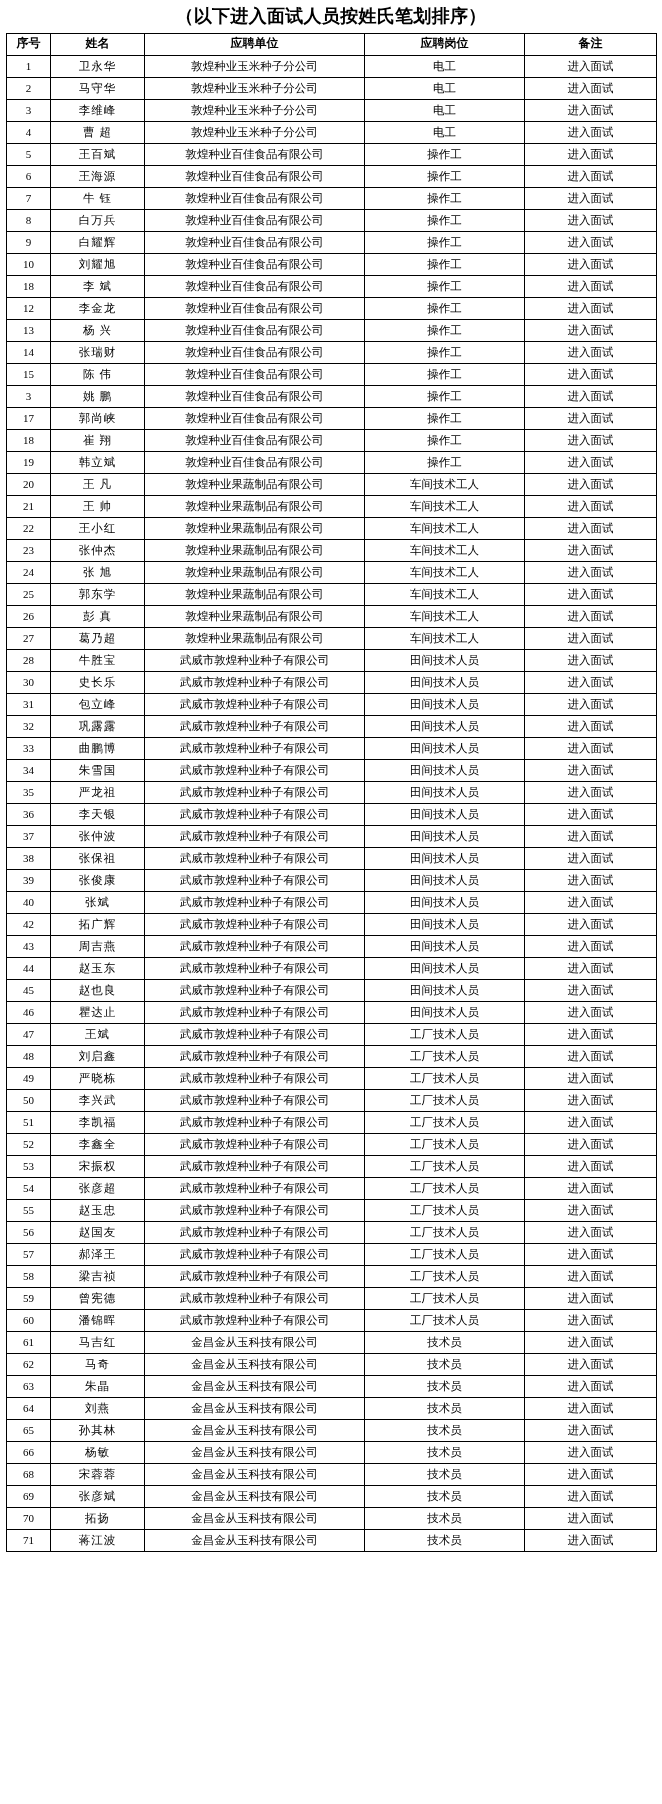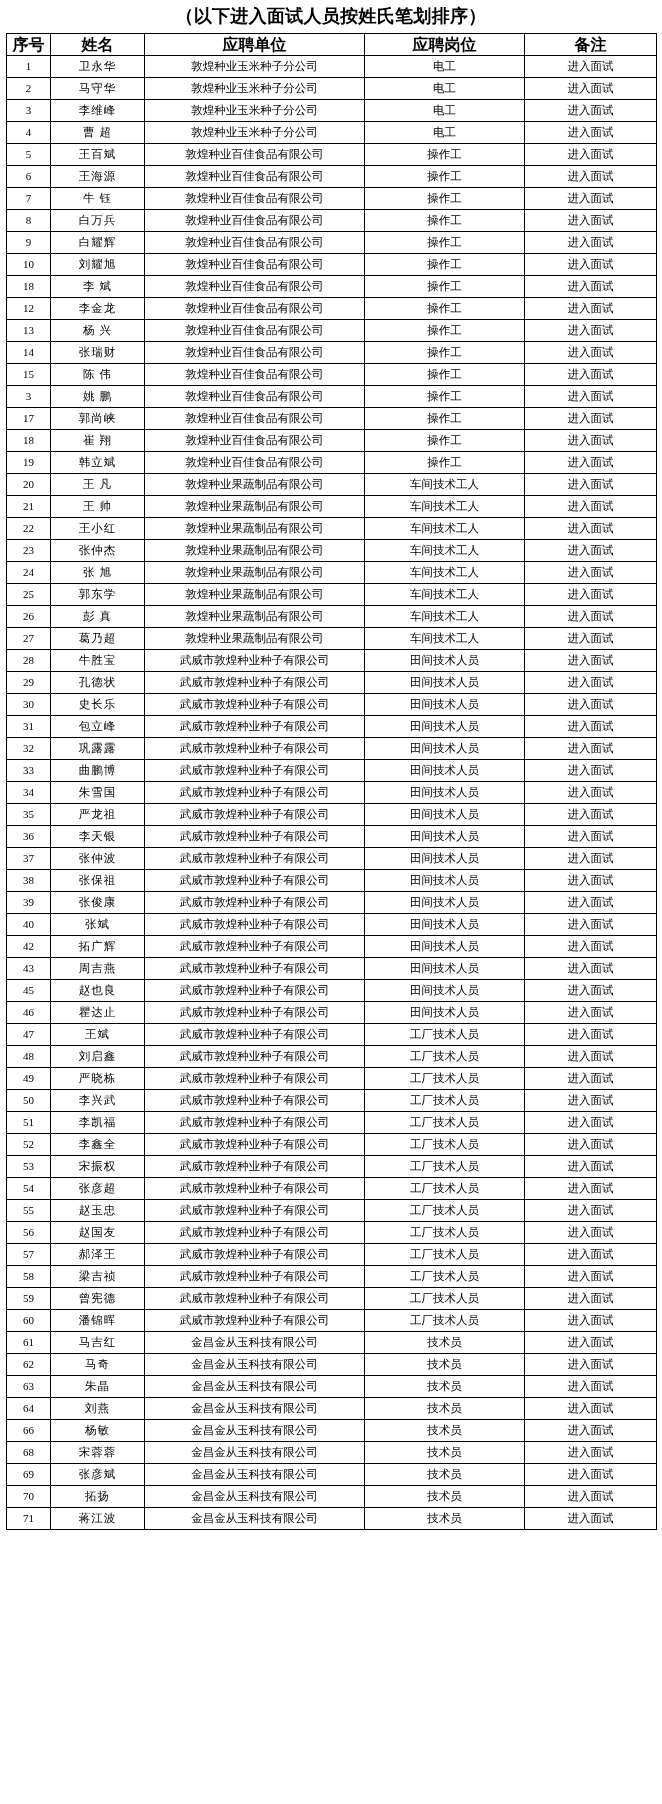--- a/index.html
+++ b/index.html
@@ -36,22 +36,22 @@
     padding: 1px 2px;
     text-align: center;
     vertical-align: middle;
     height: 19px;
     line-height: 17px;
     overflow: hidden;
     white-space: nowrap;
   }
   table.roster thead th {
     font-weight: bold;
-    font-family: Liberation Sans, sans-serif;
-    font-size: 16px;
+    font-family: Liberation Mono, monospace;
+    font-size: 12px;
   }
   .col-idx { width: 44px; }
   .col-name { width: 94px; }
   .col-unit { width: 220px; }
   .col-post { width: 160px; }
   .col-note { width: 132px; }
   td.c-idx { font-size: 11px; }
   td.c-name { letter-spacing: 1px; }
   td.c-unit { font-size: 11.5px; }
   td.c-post { font-size: 11.5px; }
@@ -271,27 +271,20 @@
           <td class="c-note">进入面试</td>
         </tr>
         <tr>
           <td class="c-idx">28</td>
           <td class="c-name">牛胜宝</td>
           <td class="c-unit">武威市敦煌种业种子有限公司</td>
           <td class="c-post">田间技术人员</td>
           <td class="c-note">进入面试</td>
         </tr>
         <tr>
-          <td class="c-idx">29</td>
-          <td class="c-name">孔德状</td>
-          <td class="c-unit">武威市敦煌种业种子有限公司</td>
-          <td class="c-post">田间技术人员</td>
-          <td class="c-note">进入面试</td>
-        </tr>
-        <tr>
           <td class="c-idx">30</td>
           <td class="c-name">史长乐</td>
           <td class="c-unit">武威市敦煌种业种子有限公司</td>
           <td class="c-post">田间技术人员</td>
           <td class="c-note">进入面试</td>
         </tr>
         <tr>
           <td class="c-idx">31</td>
           <td class="c-name">包立峰</td>
           <td class="c-unit">武威市敦煌种业种子有限公司</td>
@@ -369,20 +362,27 @@
           <td class="c-note">进入面试</td>
         </tr>
         <tr>
           <td class="c-idx">43</td>
           <td class="c-name">周吉燕</td>
           <td class="c-unit">武威市敦煌种业种子有限公司</td>
           <td class="c-post">田间技术人员</td>
           <td class="c-note">进入面试</td>
         </tr>
         <tr>
+          <td class="c-idx">44</td>
+          <td class="c-name">赵玉东</td>
+          <td class="c-unit">武威市敦煌种业种子有限公司</td>
+          <td class="c-post">田间技术人员</td>
+          <td class="c-note">进入面试</td>
+        </tr>
+        <tr>
           <td class="c-idx">45</td>
           <td class="c-name">赵也良</td>
           <td class="c-unit">武威市敦煌种业种子有限公司</td>
           <td class="c-post">田间技术人员</td>
           <td class="c-note">进入面试</td>
         </tr>
         <tr>
           <td class="c-idx">46</td>
           <td class="c-name">瞿达止</td>
           <td class="c-unit">武威市敦煌种业种子有限公司</td>
@@ -504,20 +504,27 @@
         <tr>
           <td class="c-idx">63</td>
           <td class="c-name">朱晶</td>
           <td class="c-unit">金昌金从玉科技有限公司</td>
           <td class="c-post">技术员</td>
           <td class="c-note">进入面试</td>
         </tr>
         <tr>
           <td class="c-idx">64</td>
           <td class="c-name">刘燕</td>
+          <td class="c-unit">金昌金从玉科技有限公司</td>
+          <td class="c-post">技术员</td>
+          <td class="c-note">进入面试</td>
+        </tr>
+        <tr>
+          <td class="c-idx">65</td>
+          <td class="c-name">孙其林</td>
           <td class="c-unit">金昌金从玉科技有限公司</td>
           <td class="c-post">技术员</td>
           <td class="c-note">进入面试</td>
         </tr>
         <tr>
           <td class="c-idx">66</td>
           <td class="c-name">杨敏</td>
           <td class="c-unit">金昌金从玉科技有限公司</td>
           <td class="c-post">技术员</td>
           <td class="c-note">进入面试</td>

